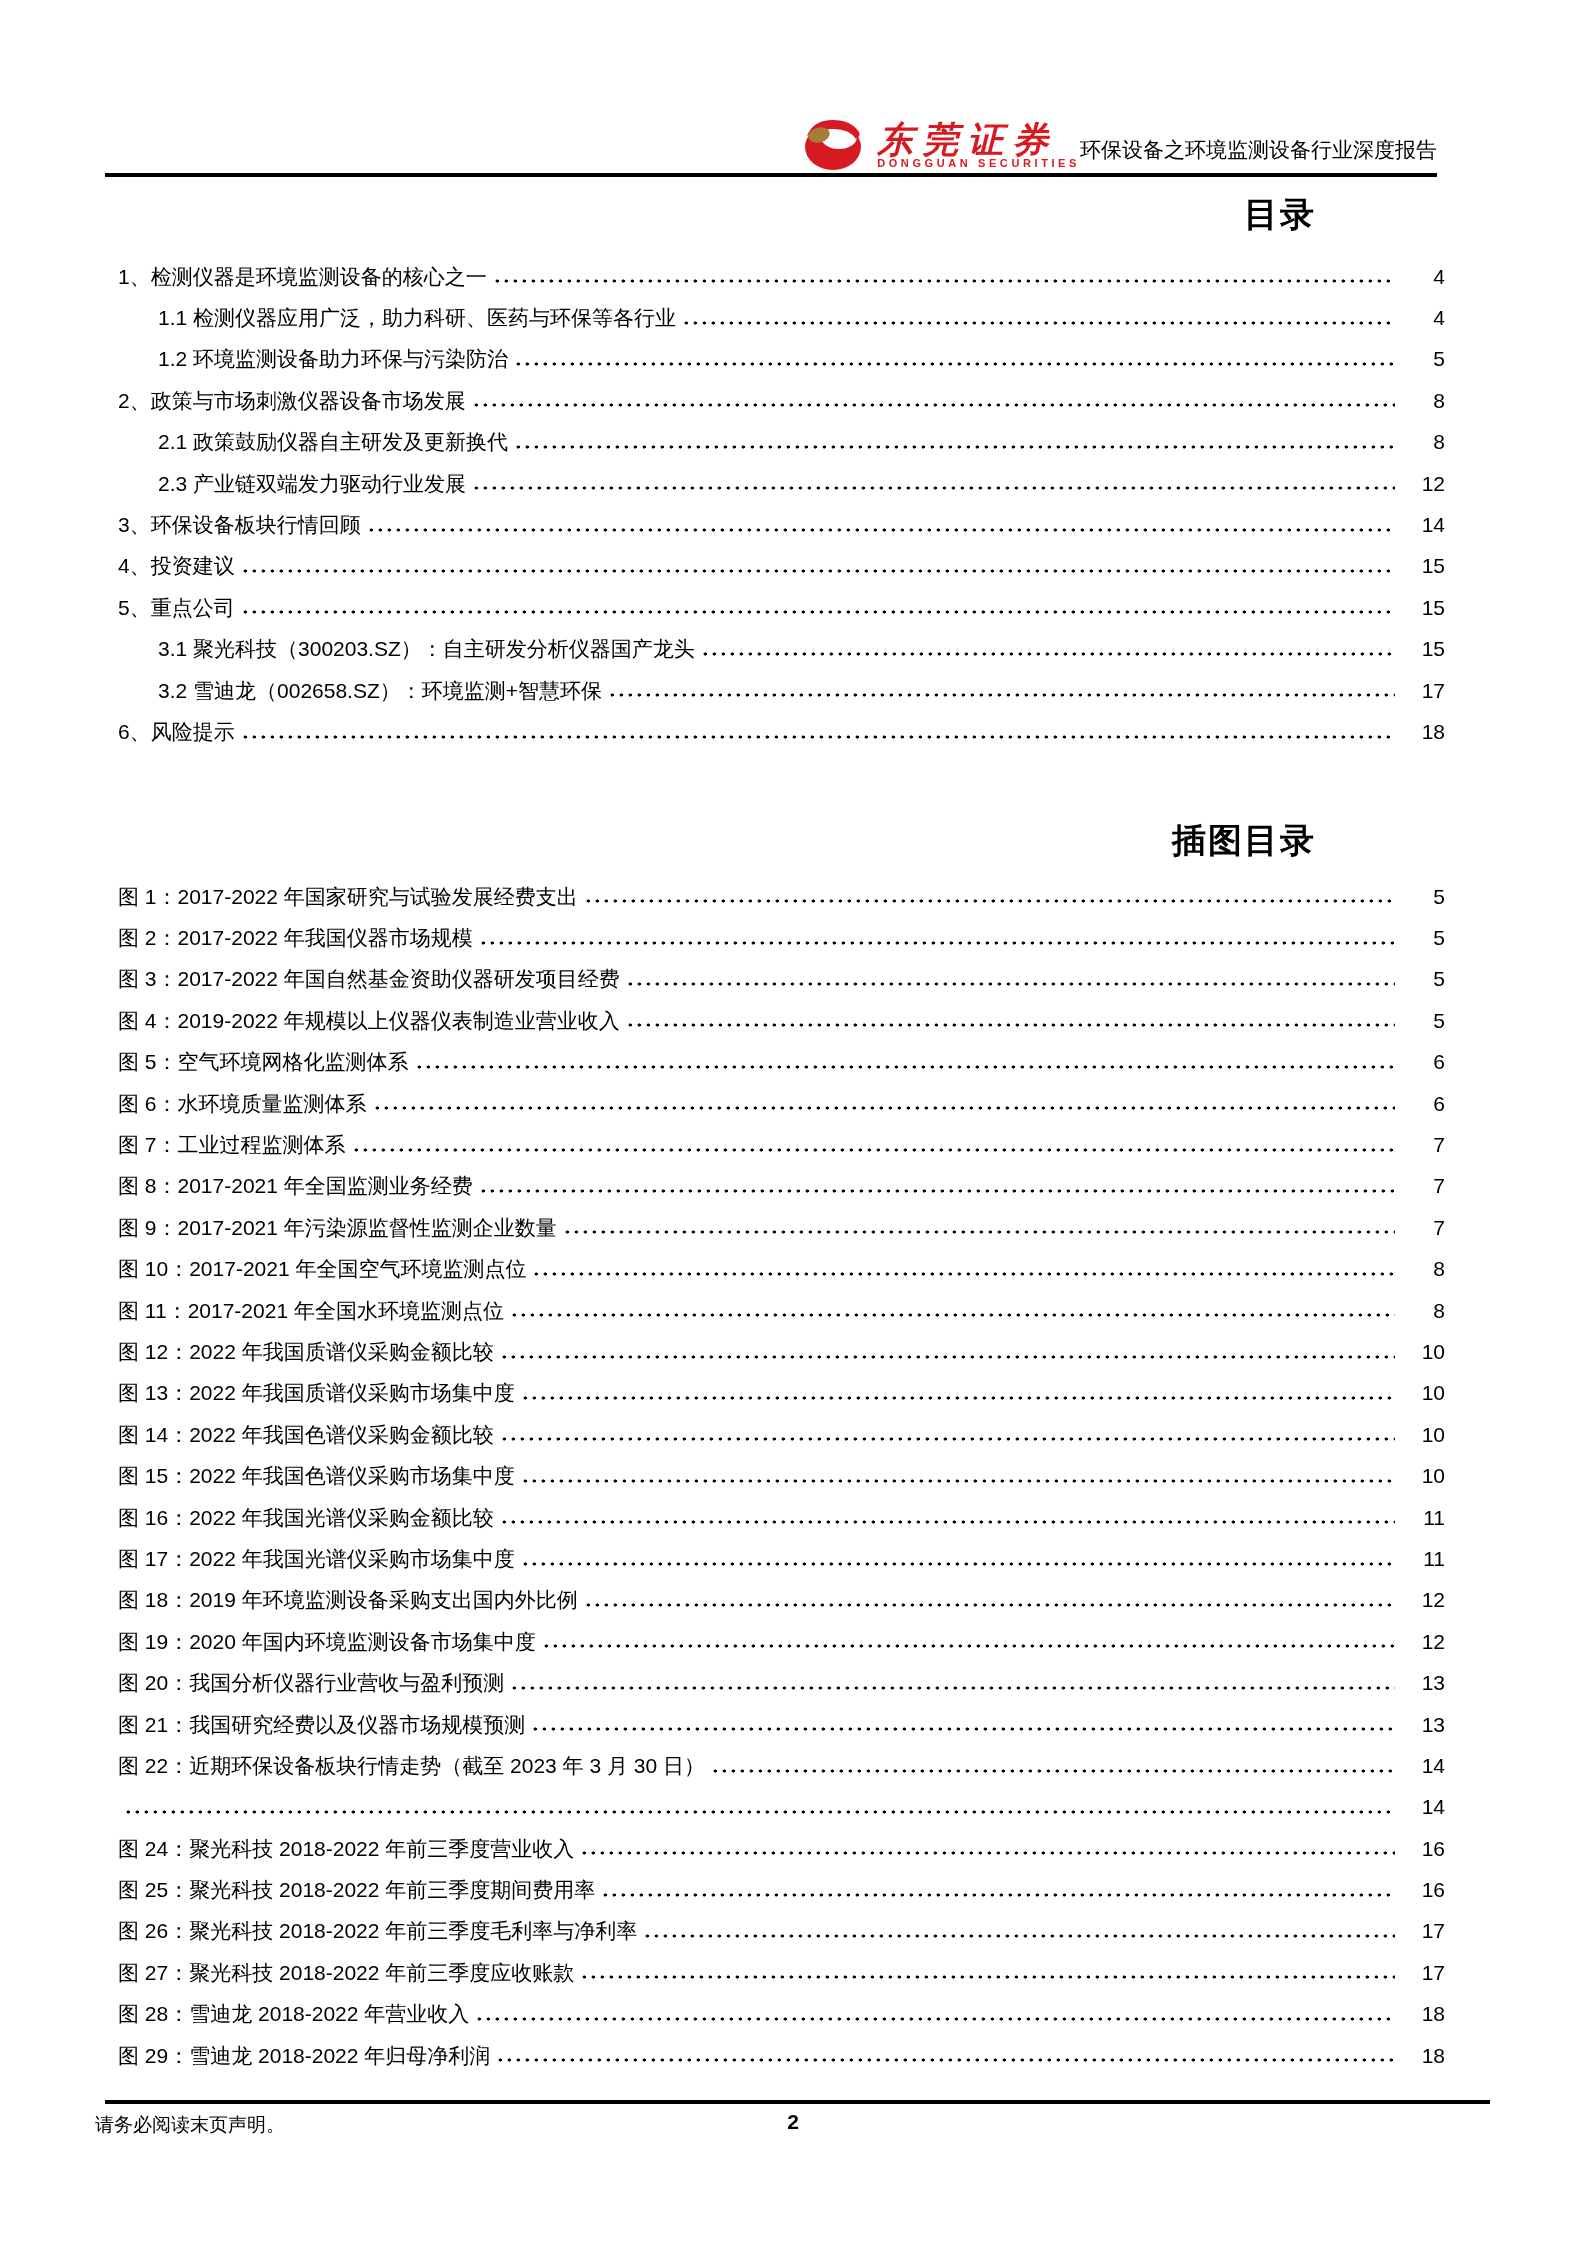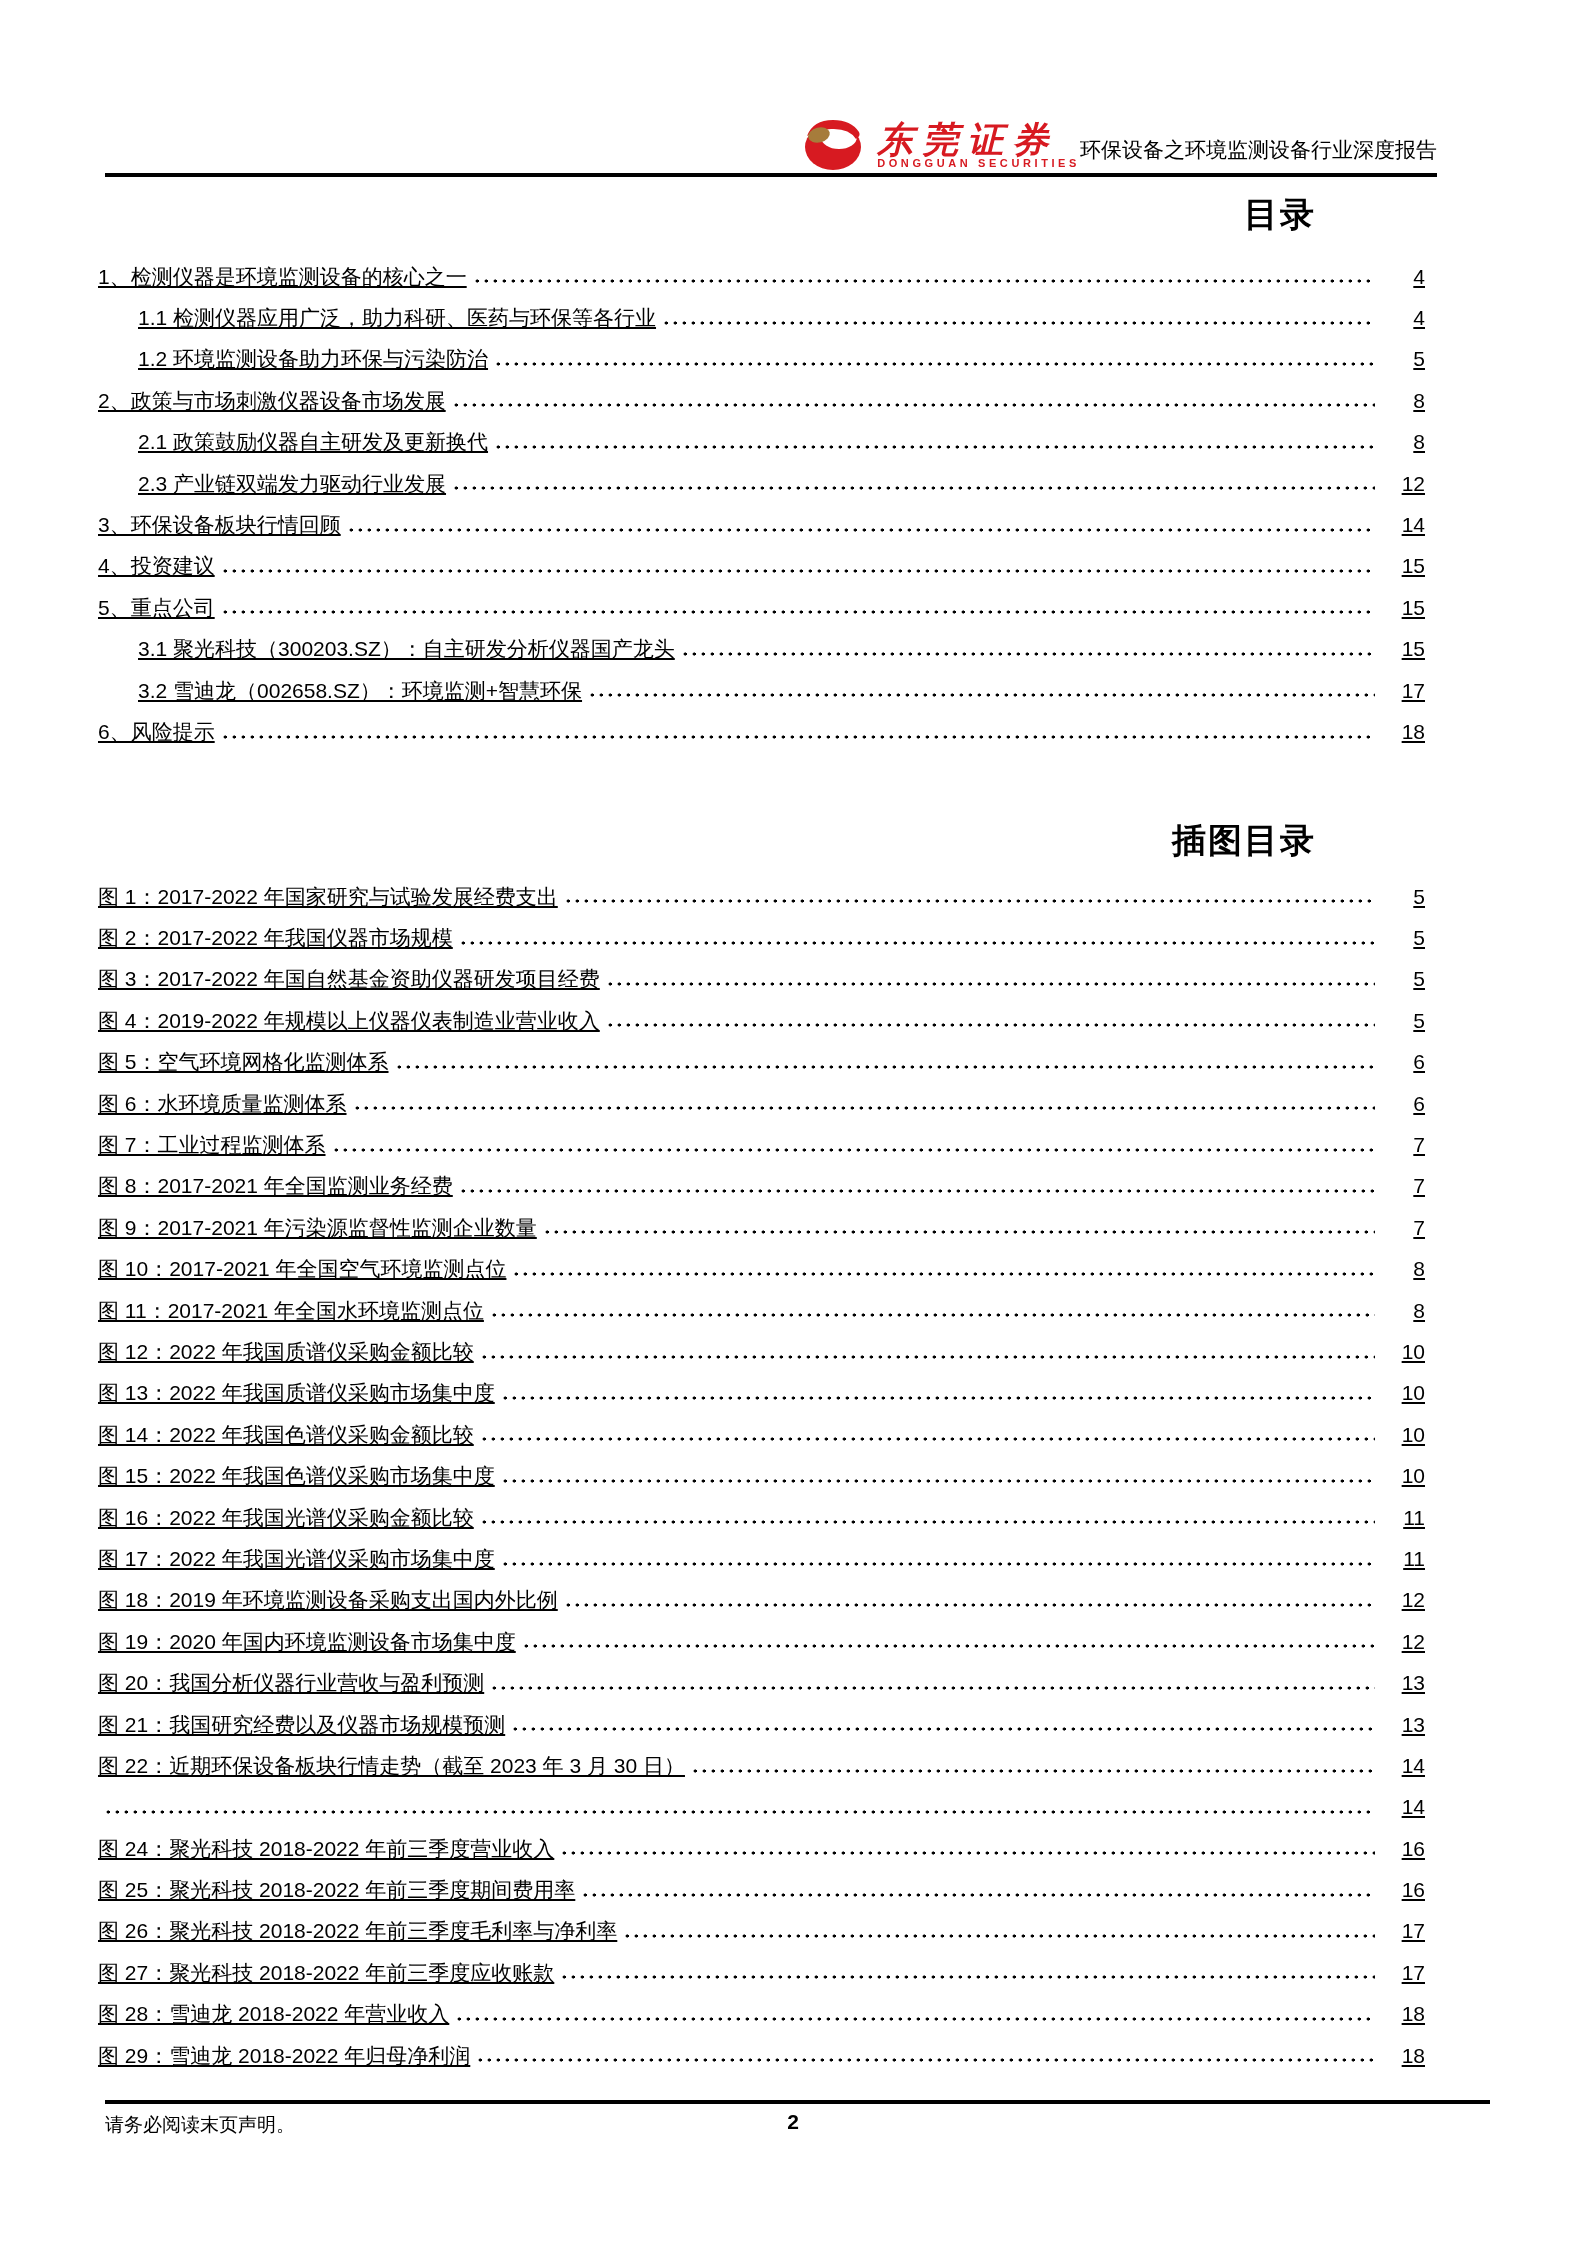--- a/index.html
+++ b/index.html
@@ -30,41 +30,41 @@
   .report-title{font-size:21px;padding-bottom:8px;white-space:nowrap;}
   .header-rule{position:absolute;left:105px;top:173px;width:1332px;height:4px;background:#000;}
   
   .sec-title{
     position:absolute;left:0;width:1316px;text-align:right;
     font-size:34px;font-weight:bold;letter-spacing:2px;
   }
   .toc-title{top:192px;}
   .fig-title{top:818px;}
   
-  .list{position:absolute;left:98px;width:1327px;text-decoration:underline;}
+  .list{position:absolute;left:118px;width:1327px;}
   .toc-list{top:256px;}
   .fig-list{top:876px;}
   .row{
     display:flex;align-items:center;height:41.4px;
     font-size:21px;white-space:nowrap;
   }
   .row.lvl2{padding-left:40px;}
   .lbl{flex:0 0 auto;}
   .leader{
     flex:1 1 auto;min-width:14px;height:100%;
     margin:0 4px 0 8px;
     background-image:radial-gradient(circle at 2.2px 2.2px,#000 1.5px,transparent 1.9px);
     background-size:9px 4.4px;
     background-repeat:repeat-x;
     background-position:0 63%;
   }
   .pg{flex:0 0 auto;min-width:46px;text-align:right;}
   
   .footer-rule{position:absolute;left:105px;top:2100px;width:1385px;height:4px;background:#000;}
-  .footer-notice{position:absolute;left:105px;top:2112px;font-size:19px;}
+  .footer-notice{position:absolute;left:95px;top:2112px;font-size:19px;}
   .footer-page{position:absolute;left:0;top:2110px;width:1586px;text-align:center;font-size:21px;font-weight:bold;}
 </style>
 </head>
 <body>
 
 <div class="page">
 
   <div class="header-row">
     <div class="brand">
       <svg class="brand-swirl" viewBox="0 0 60 54" xmlns="http://www.w3.org/2000/svg">

